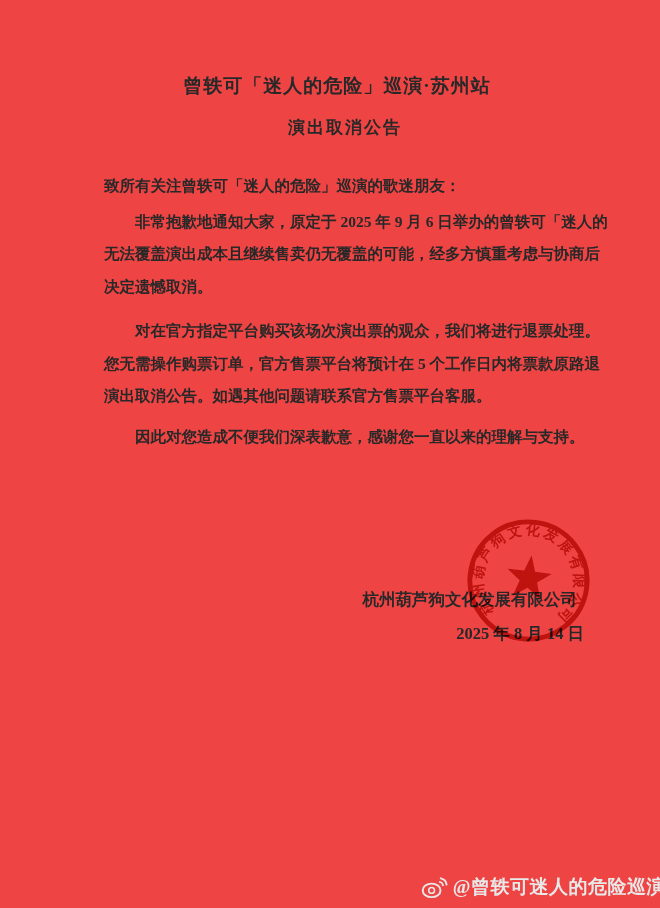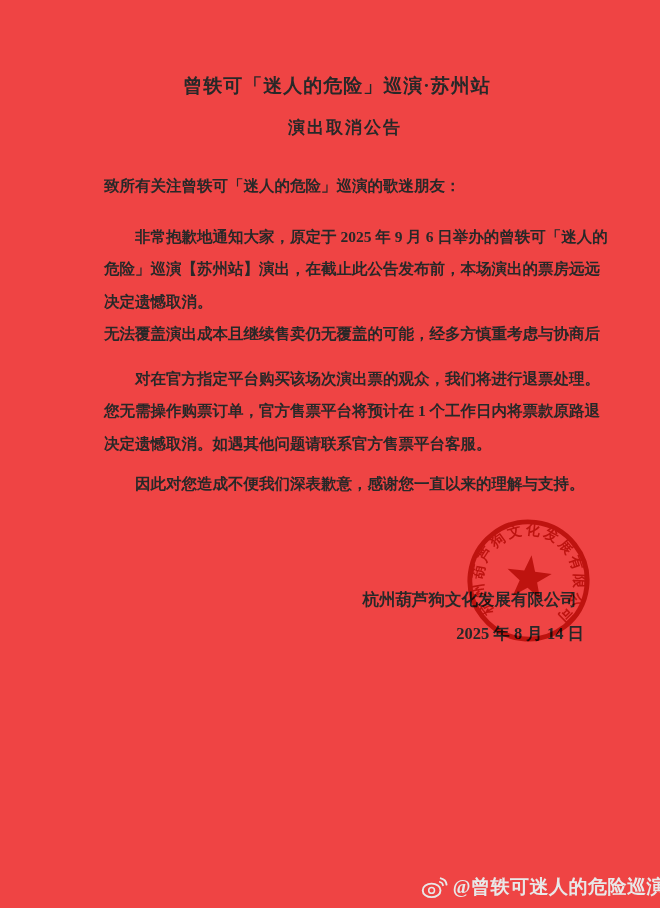--- a/index.html
+++ b/index.html
@@ -59,21 +59,21 @@
     white-space: nowrap;
     overflow: visible;
   }
   .jl {
     text-align: justify;
     text-align-last: justify;
     text-justify: inter-character;
   }
   .natural { text-align: left; text-align-last: left; }
   .ind { text-indent: 31px; }
-  .para.p1 { margin-top: 18px; font-family: Liberation Serif, serif; }
+  .para.p1 { margin-top: 3px; font-family: Liberation Serif, serif; }
   .para.p2 { margin-top: 12px; }
   .para.p3 { margin-top: 8px; }
   
   .sig {
     position: absolute;
     top: 591px;
     right: 90px;
     text-align: right;
     font-size: 16.5px;
     font-weight: 700;
@@ -115,29 +115,28 @@
 <div class="page">
 
   <h1 class="t1">曾轶可「迷人的危险」巡演·苏州站</h1>
   <h2 class="t2">演出取消公告</h2>
 
   <div class="body">
     <div class="line natural">致所有关注曾轶可「迷人的危险」巡演的歌迷朋友：</div>
 
     <div class="para p1">
       <div class="line jl ind">非常抱歉地通知大家，原定于 2025 年 9 月 6 日举办的曾轶可「迷人的</div>
-      <div class="line jl">危险」巡演【苏州站】演出，在截止此公告发布前，本场演出的票房远远</div>
+      <div class="line jl">无法覆盖演出成本且继续售卖仍无覆盖的可能，经多方慎重考虑与协商后</div>
       <div class="line natural">决定遗憾取消。</div>
-      <div class="line jl">无法覆盖演出成本且继续售卖仍无覆盖的可能，经多方慎重考虑与协商后</div>
     </div>
 
     <div class="para p2">
       <div class="line jl ind">对在官方指定平台购买该场次演出票的观众，我们将进行退票处理。</div>
-      <div class="line jl">您无需操作购票订单，官方售票平台将预计在 1 个工作日内将票款原路退</div>
-      <div class="line natural">决定遗憾取消。如遇其他问题请联系官方售票平台客服。</div>
+      <div class="line jl">您无需操作购票订单，官方售票平台将预计在 5 个工作日内将票款原路退</div>
+      <div class="line natural">演出取消公告。如遇其他问题请联系官方售票平台客服。</div>
     </div>
 
     <div class="para p3">
       <div class="line natural ind">因此对您造成不便我们深表歉意，感谢您一直以来的理解与支持。</div>
     </div>
   </div>
 
   <div class="sig">
     <div class="company">杭州葫芦狗文化发展有限公司</div>
     <div class="date">2025 年 8 月 14 日</div>

